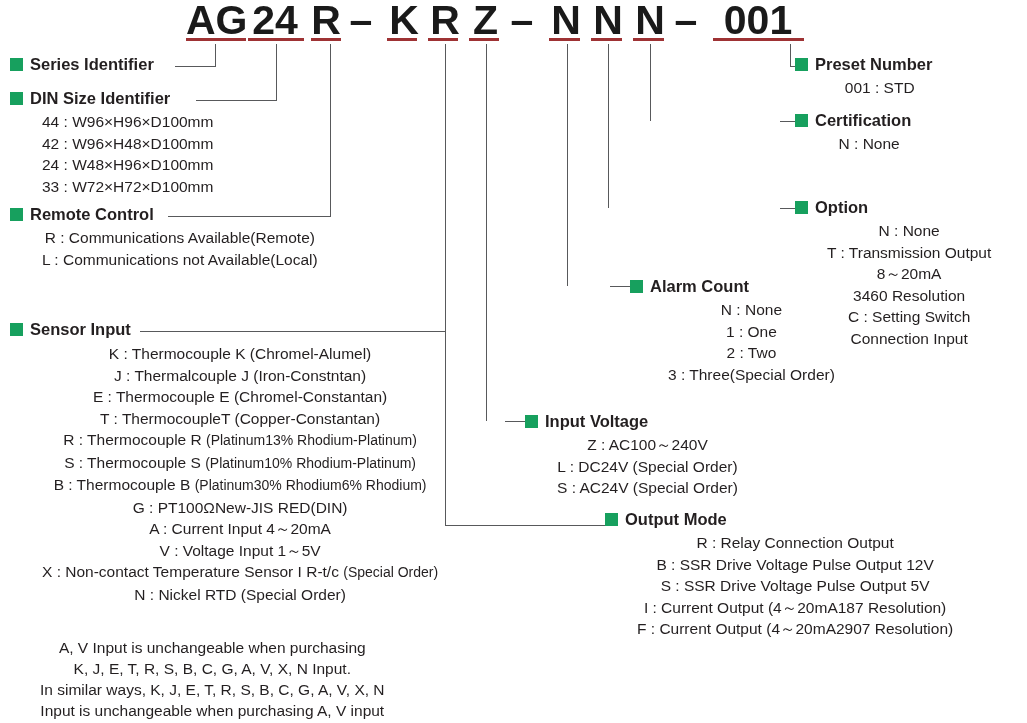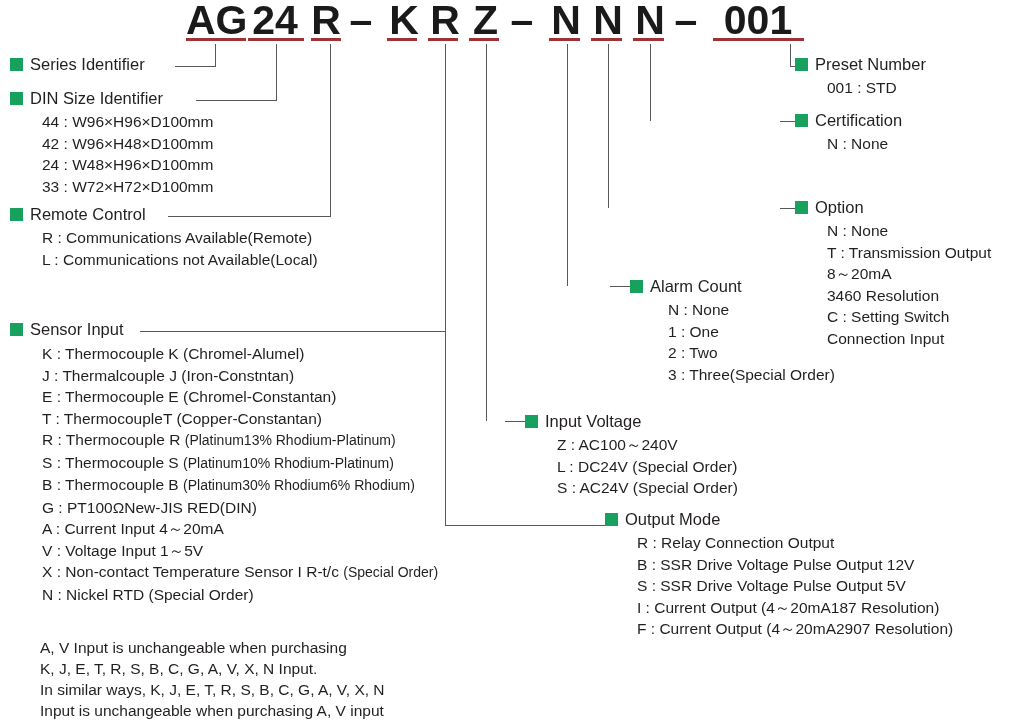--- a/index.html
+++ b/index.html
@@ -58,28 +58,29 @@
     width: 13px; height: 13px;
     background: #17a05e;
     display: inline-block;
     flex: 0 0 auto;
     margin-right: 7px;
     position: relative;
     top: 0px;
   }
   .btitle {
     font-size: 16.5px;
-    font-weight: 400;
+    font-weight: 700;
     line-height: 17px;
     color: #231f20;
     white-space: nowrap;
   }
   .opts {
     margin-top: 4px;
     white-space: nowrap;
+    text-align: center;
   }
   .opt {
     font-size: 15.5px;
     line-height: 21.5px;
     color: #231f20;
     white-space: nowrap;
     display: block;
   }
   .opt .small {
     font-size: 14px;

